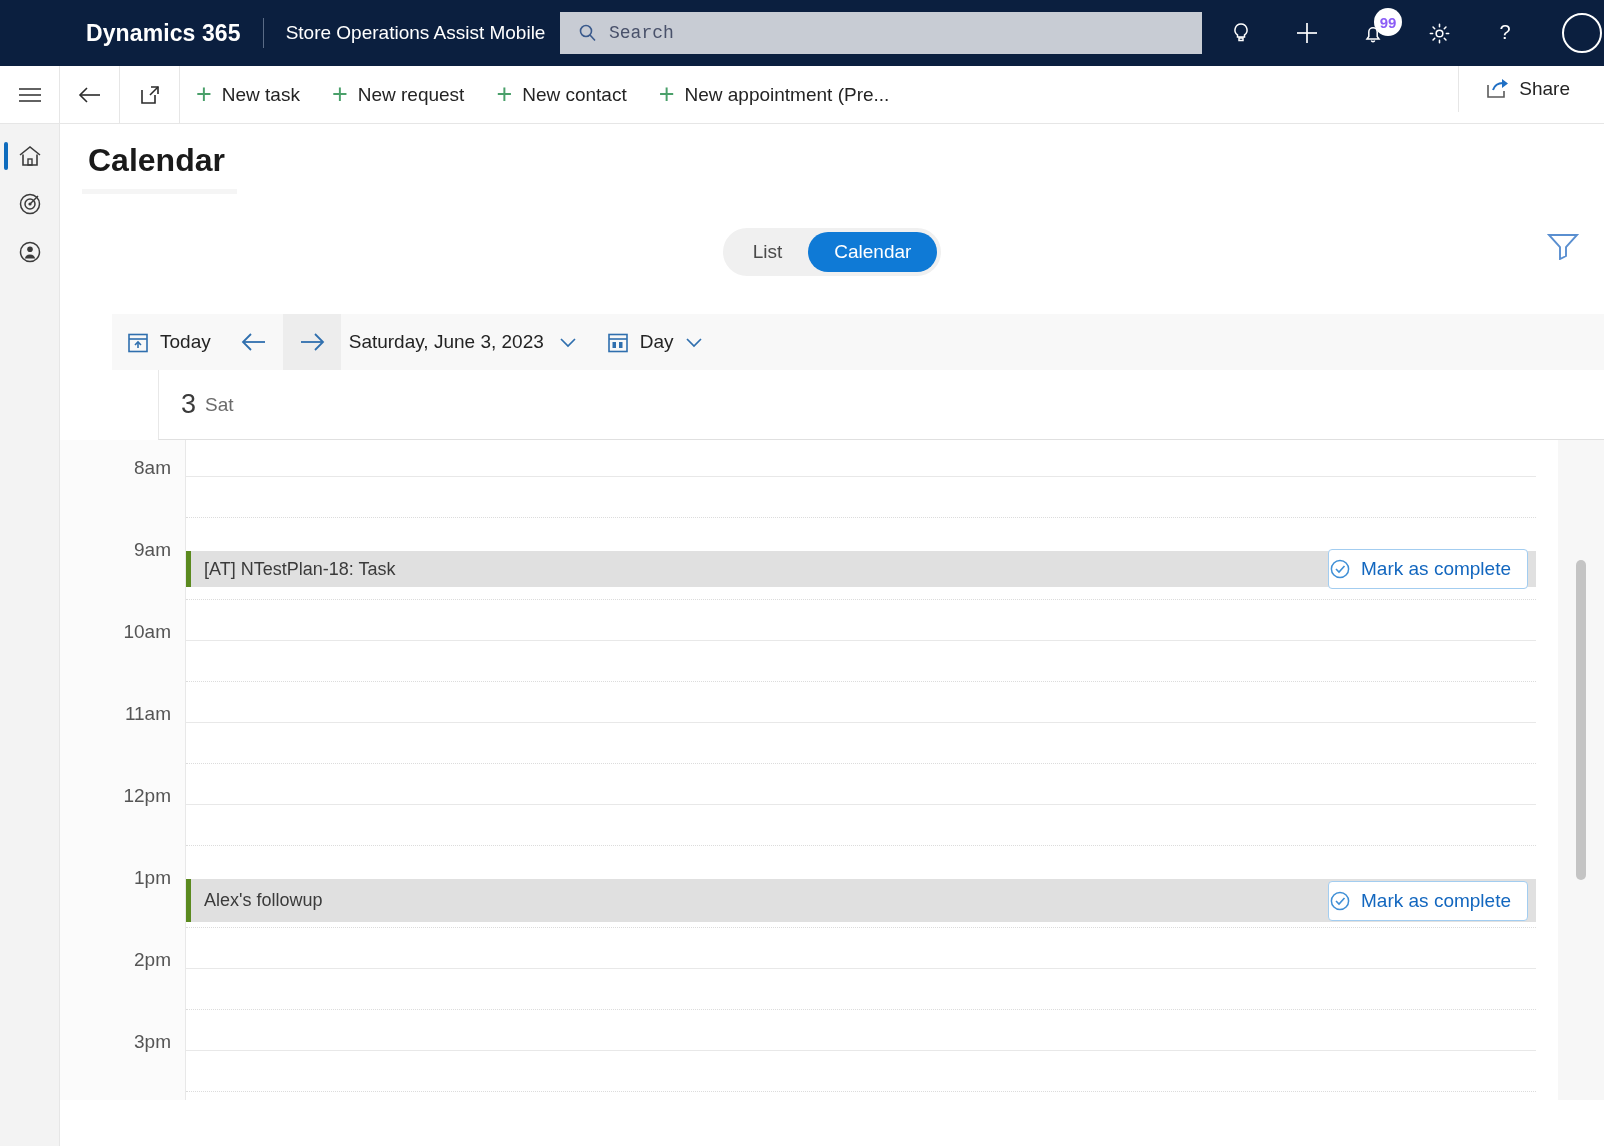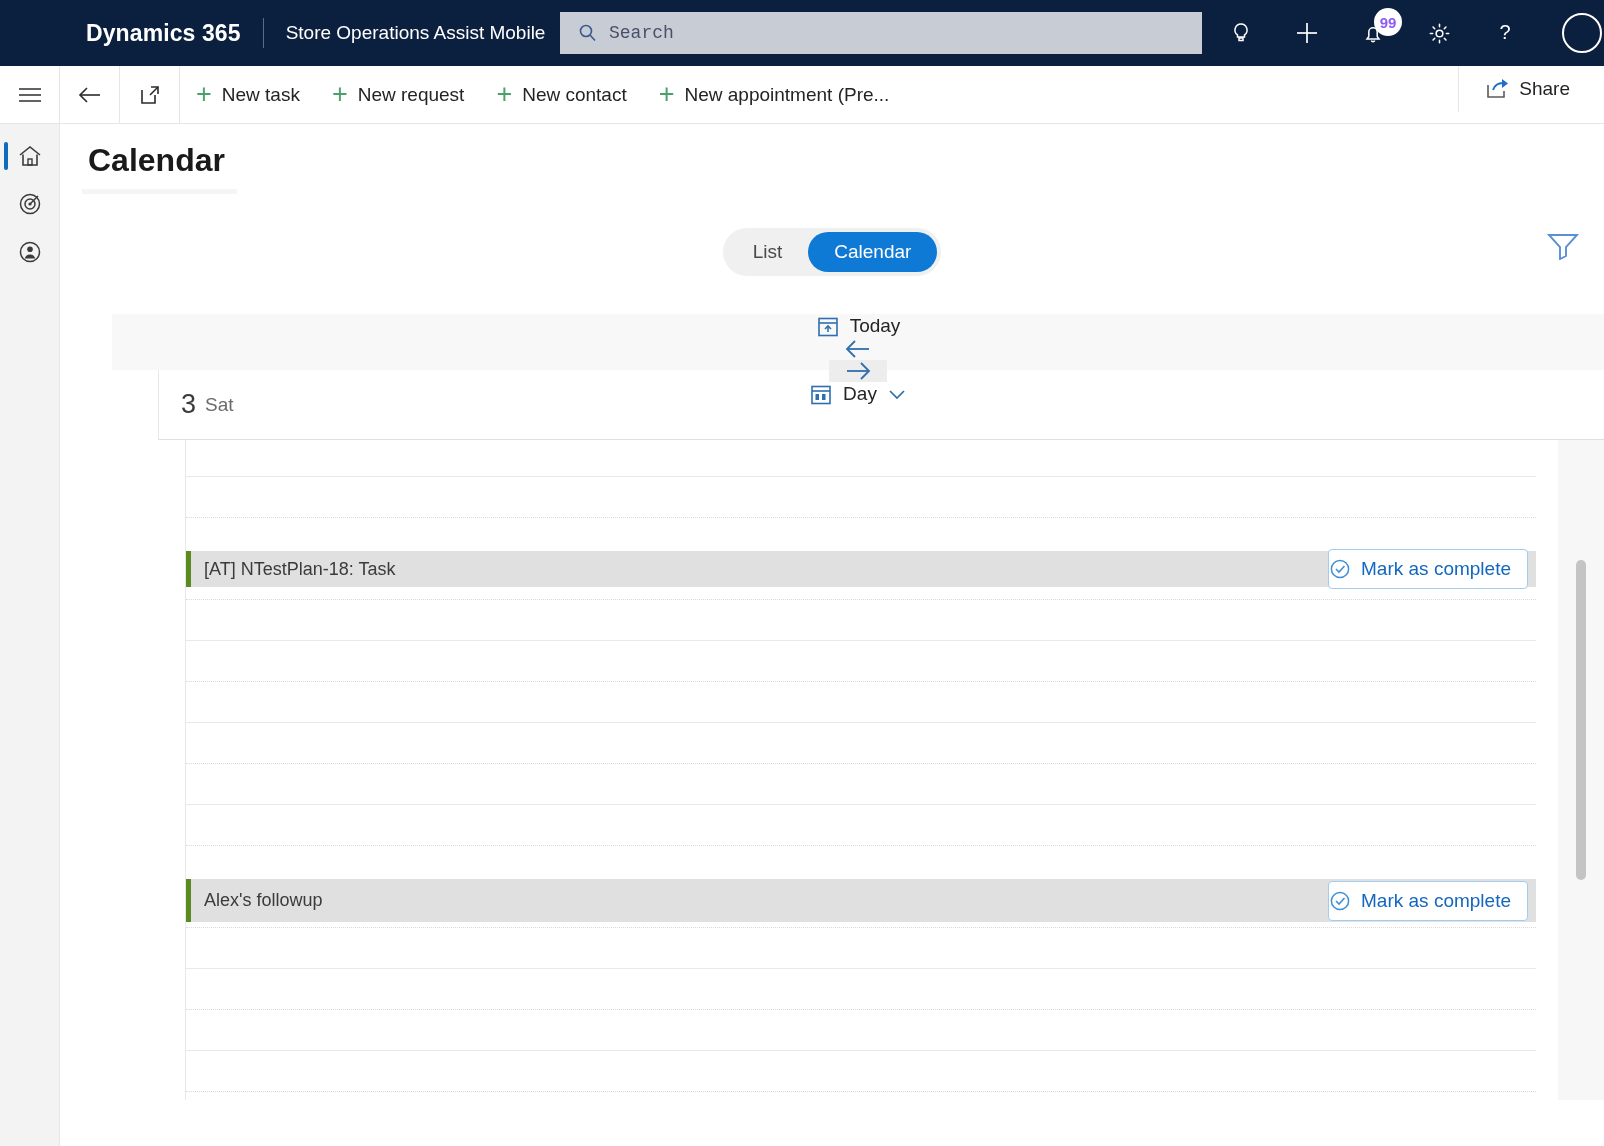--- a/index.html
+++ b/index.html
@@ -128,21 +128,20 @@
   .filter-btn {
     position: absolute; right: 24px; top: 2px;
   }
 
   
   .cal-toolbar {
     margin: 38px 0 0 52px;
     height: 56px; background: #f8f8f8;
     display: flex; align-items: center;
     width: calc(100% - 52px);
-    flex-direction: column;
   }
   .tb-item {
     display: flex; align-items: center; gap: 10px;
     height: 56px; padding: 0 14px;
     font-size: 19px; color: #242424;
   }
   .tb-arrow { width: 58px; justify-content: center; padding: 0; }
   .tb-arrow.hl { background: #ededed; }
   .tb-date { padding-left: 8px; gap: 14px; }
 
@@ -369,40 +368,56 @@
           <line x1="4" y1="11" x2="26" y2="11" stroke="#2f6fae" stroke-width="1.8"></line>
           <polyline points="12,3 4,11 12,19" fill="none" stroke="#2f6fae" stroke-width="1.8"></polyline>
         </svg>
       </div>
       <div class="tb-item tb-arrow hl">
         <svg width="30" height="22" viewBox="0 0 30 22">
           <line x1="4" y1="11" x2="26" y2="11" stroke="#2f6fae" stroke-width="1.8"></line>
           <polyline points="18,3 26,11 18,19" fill="none" stroke="#2f6fae" stroke-width="1.8"></polyline>
         </svg>
       </div>
+      <div class="tb-item tb-date">
+        <span>Saturday, June 3, 2023</span>
+        <svg width="20" height="14" viewBox="0 0 20 14">
+          <polyline points="3,4 10,11 17,4" fill="none" stroke="#2f6fae" stroke-width="1.7"></polyline>
+        </svg>
+      </div>
       <div class="tb-item">
         <svg width="24" height="24" viewBox="0 0 24 24">
           <rect x="3" y="4.5" width="18" height="17" fill="none" stroke="#2f6fae" stroke-width="1.6"></rect>
           <line x1="3" y1="9" x2="21" y2="9" stroke="#2f6fae" stroke-width="1.6"></line>
           <rect x="6.5" y="12" width="3.5" height="6" fill="#2f6fae"></rect>
           <rect x="13" y="12" width="3.5" height="6" fill="#2f6fae"></rect>
         </svg>
         <span>Day</span>
         <svg width="20" height="14" viewBox="0 0 20 14">
           <polyline points="3,4 10,11 17,4" fill="none" stroke="#2f6fae" stroke-width="1.7"></polyline>
         </svg>
       </div>
     </div>
 
     <div class="day-head">
       <span class="dh-num">3</span>
       <span class="dh-dow">Sat</span>
     </div>
 
     <div class="grid-area">
+      <div class="time-col" id="timecol">
+          <div class="time-lbl" style="top: 28px;">8am</div>
+          <div class="time-lbl" style="top: 110px;">9am</div>
+          <div class="time-lbl" style="top: 192px;">10am</div>
+          <div class="time-lbl" style="top: 274px;">11am</div>
+          <div class="time-lbl" style="top: 356px;">12pm</div>
+          <div class="time-lbl" style="top: 438px;">1pm</div>
+          <div class="time-lbl" style="top: 520px;">2pm</div>
+          <div class="time-lbl" style="top: 602px;">3pm</div>
+        </div>
       <div class="scroll-track"></div>
       <div class="slots" id="slots">
           <div class="hline" style="top: 36px;"></div>
           <div class="hline half" style="top: 77px;"></div>
           <div class="hline" style="top: 118px;"></div>
           <div class="hline half" style="top: 159px;"></div>
           <div class="hline" style="top: 200px;"></div>
           <div class="hline half" style="top: 241px;"></div>
           <div class="hline" style="top: 282px;"></div>
           <div class="hline half" style="top: 323px;"></div>

